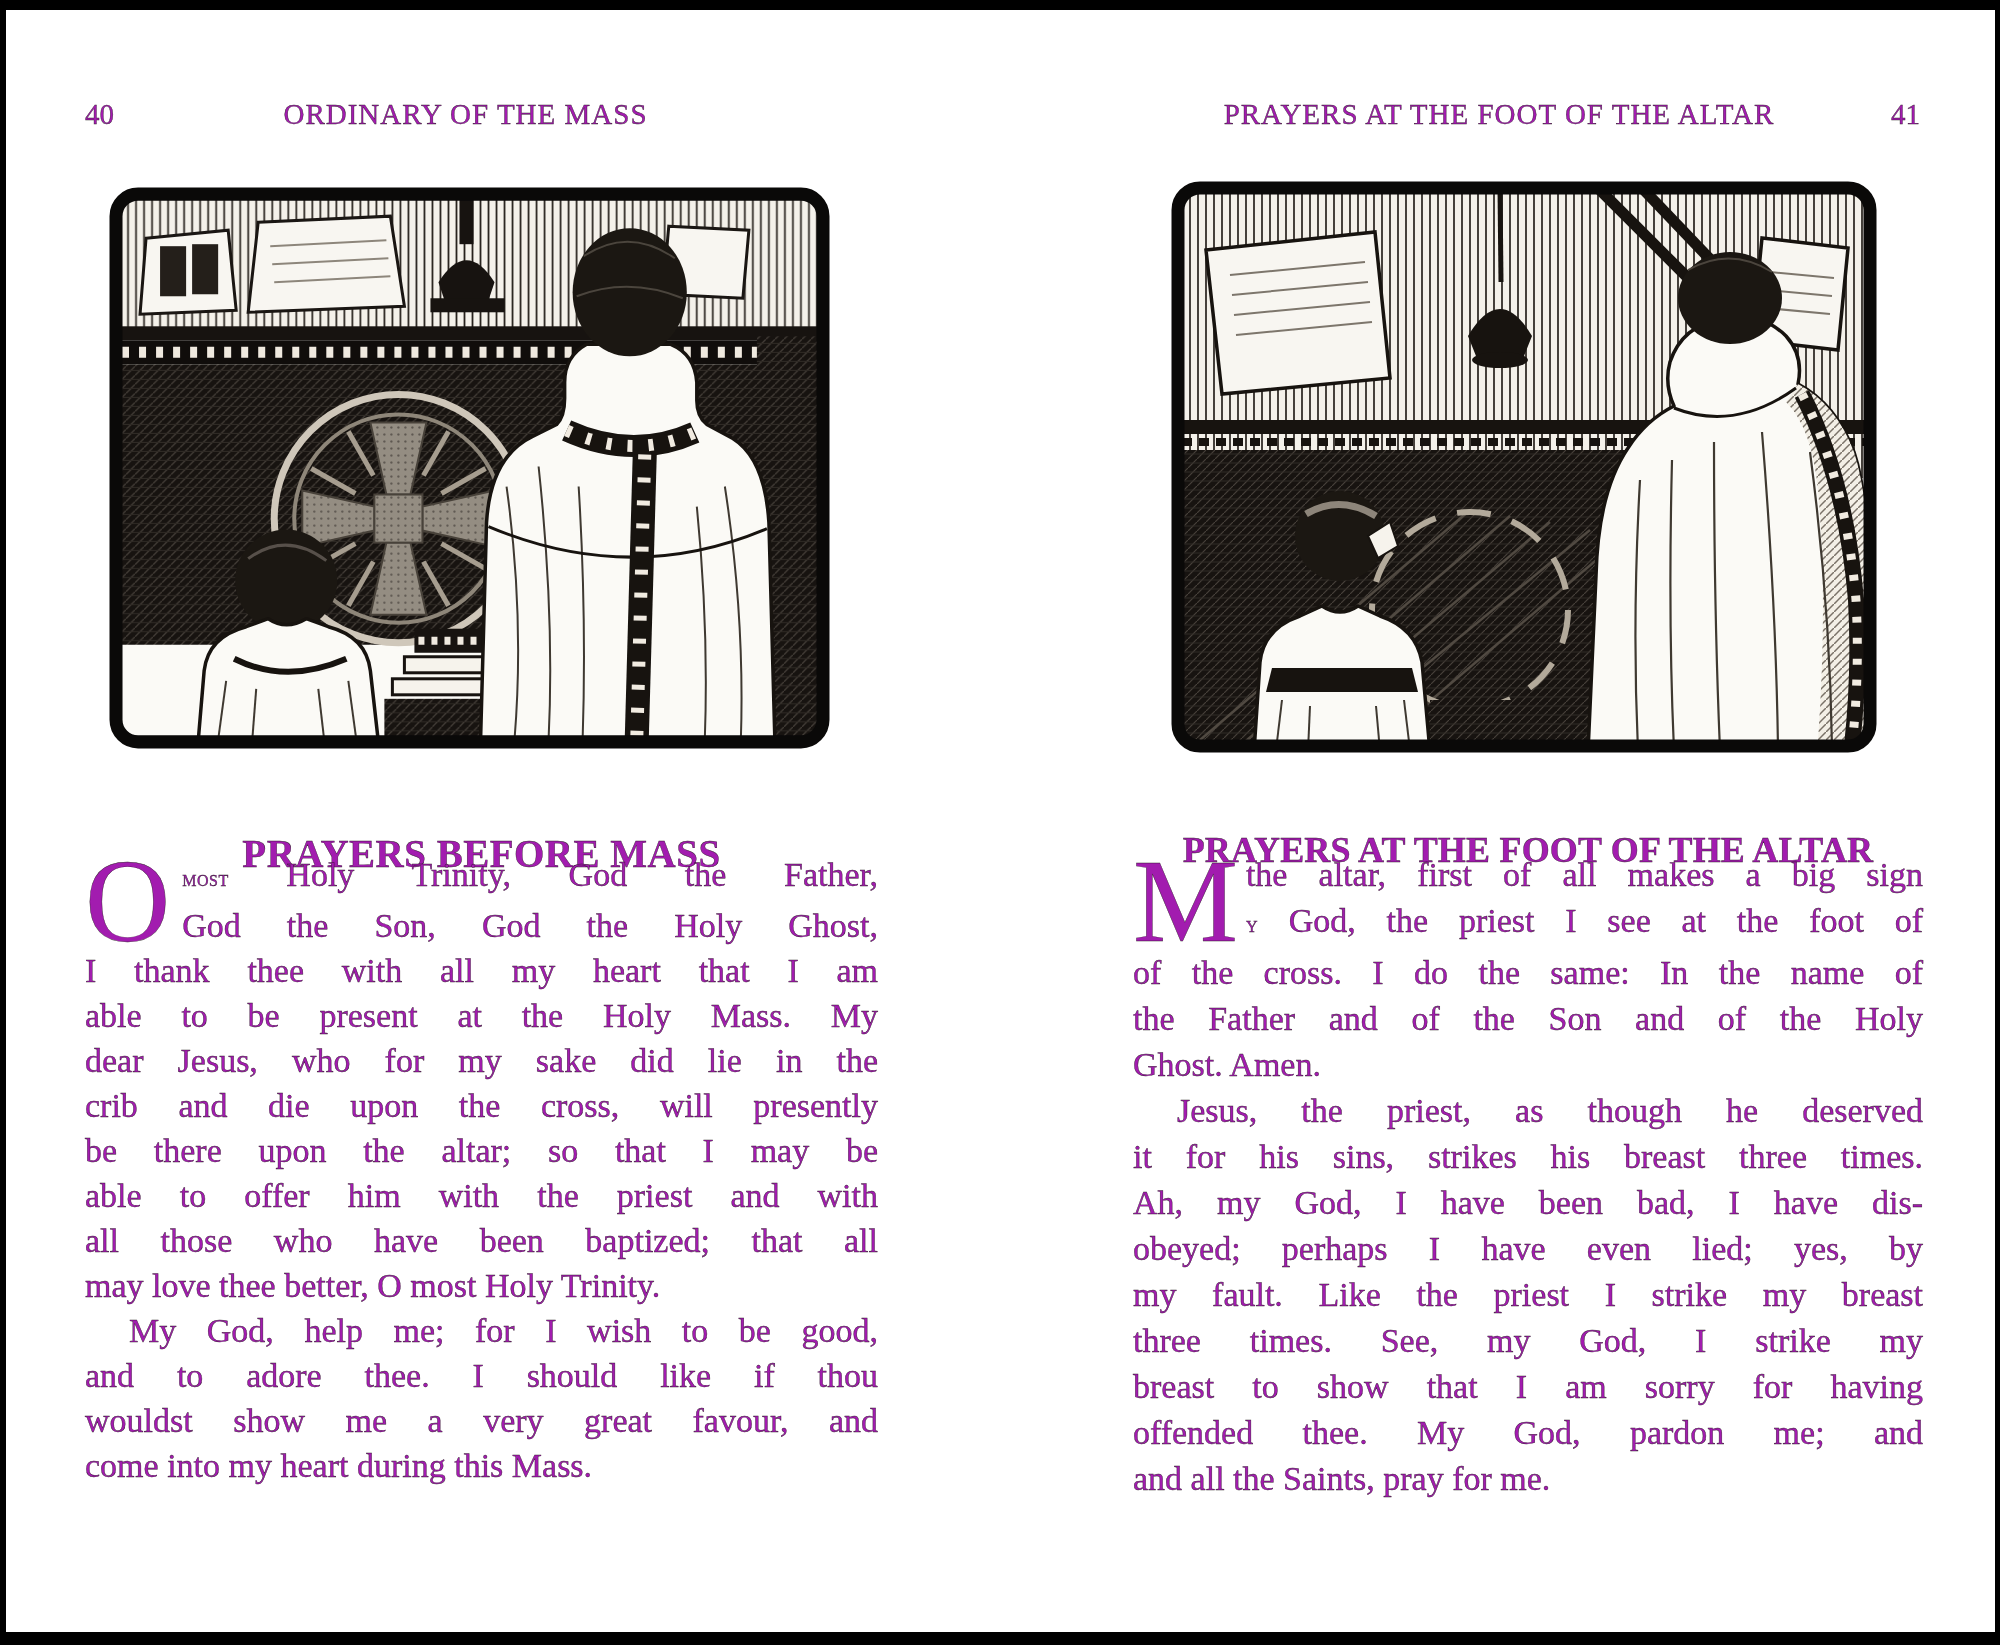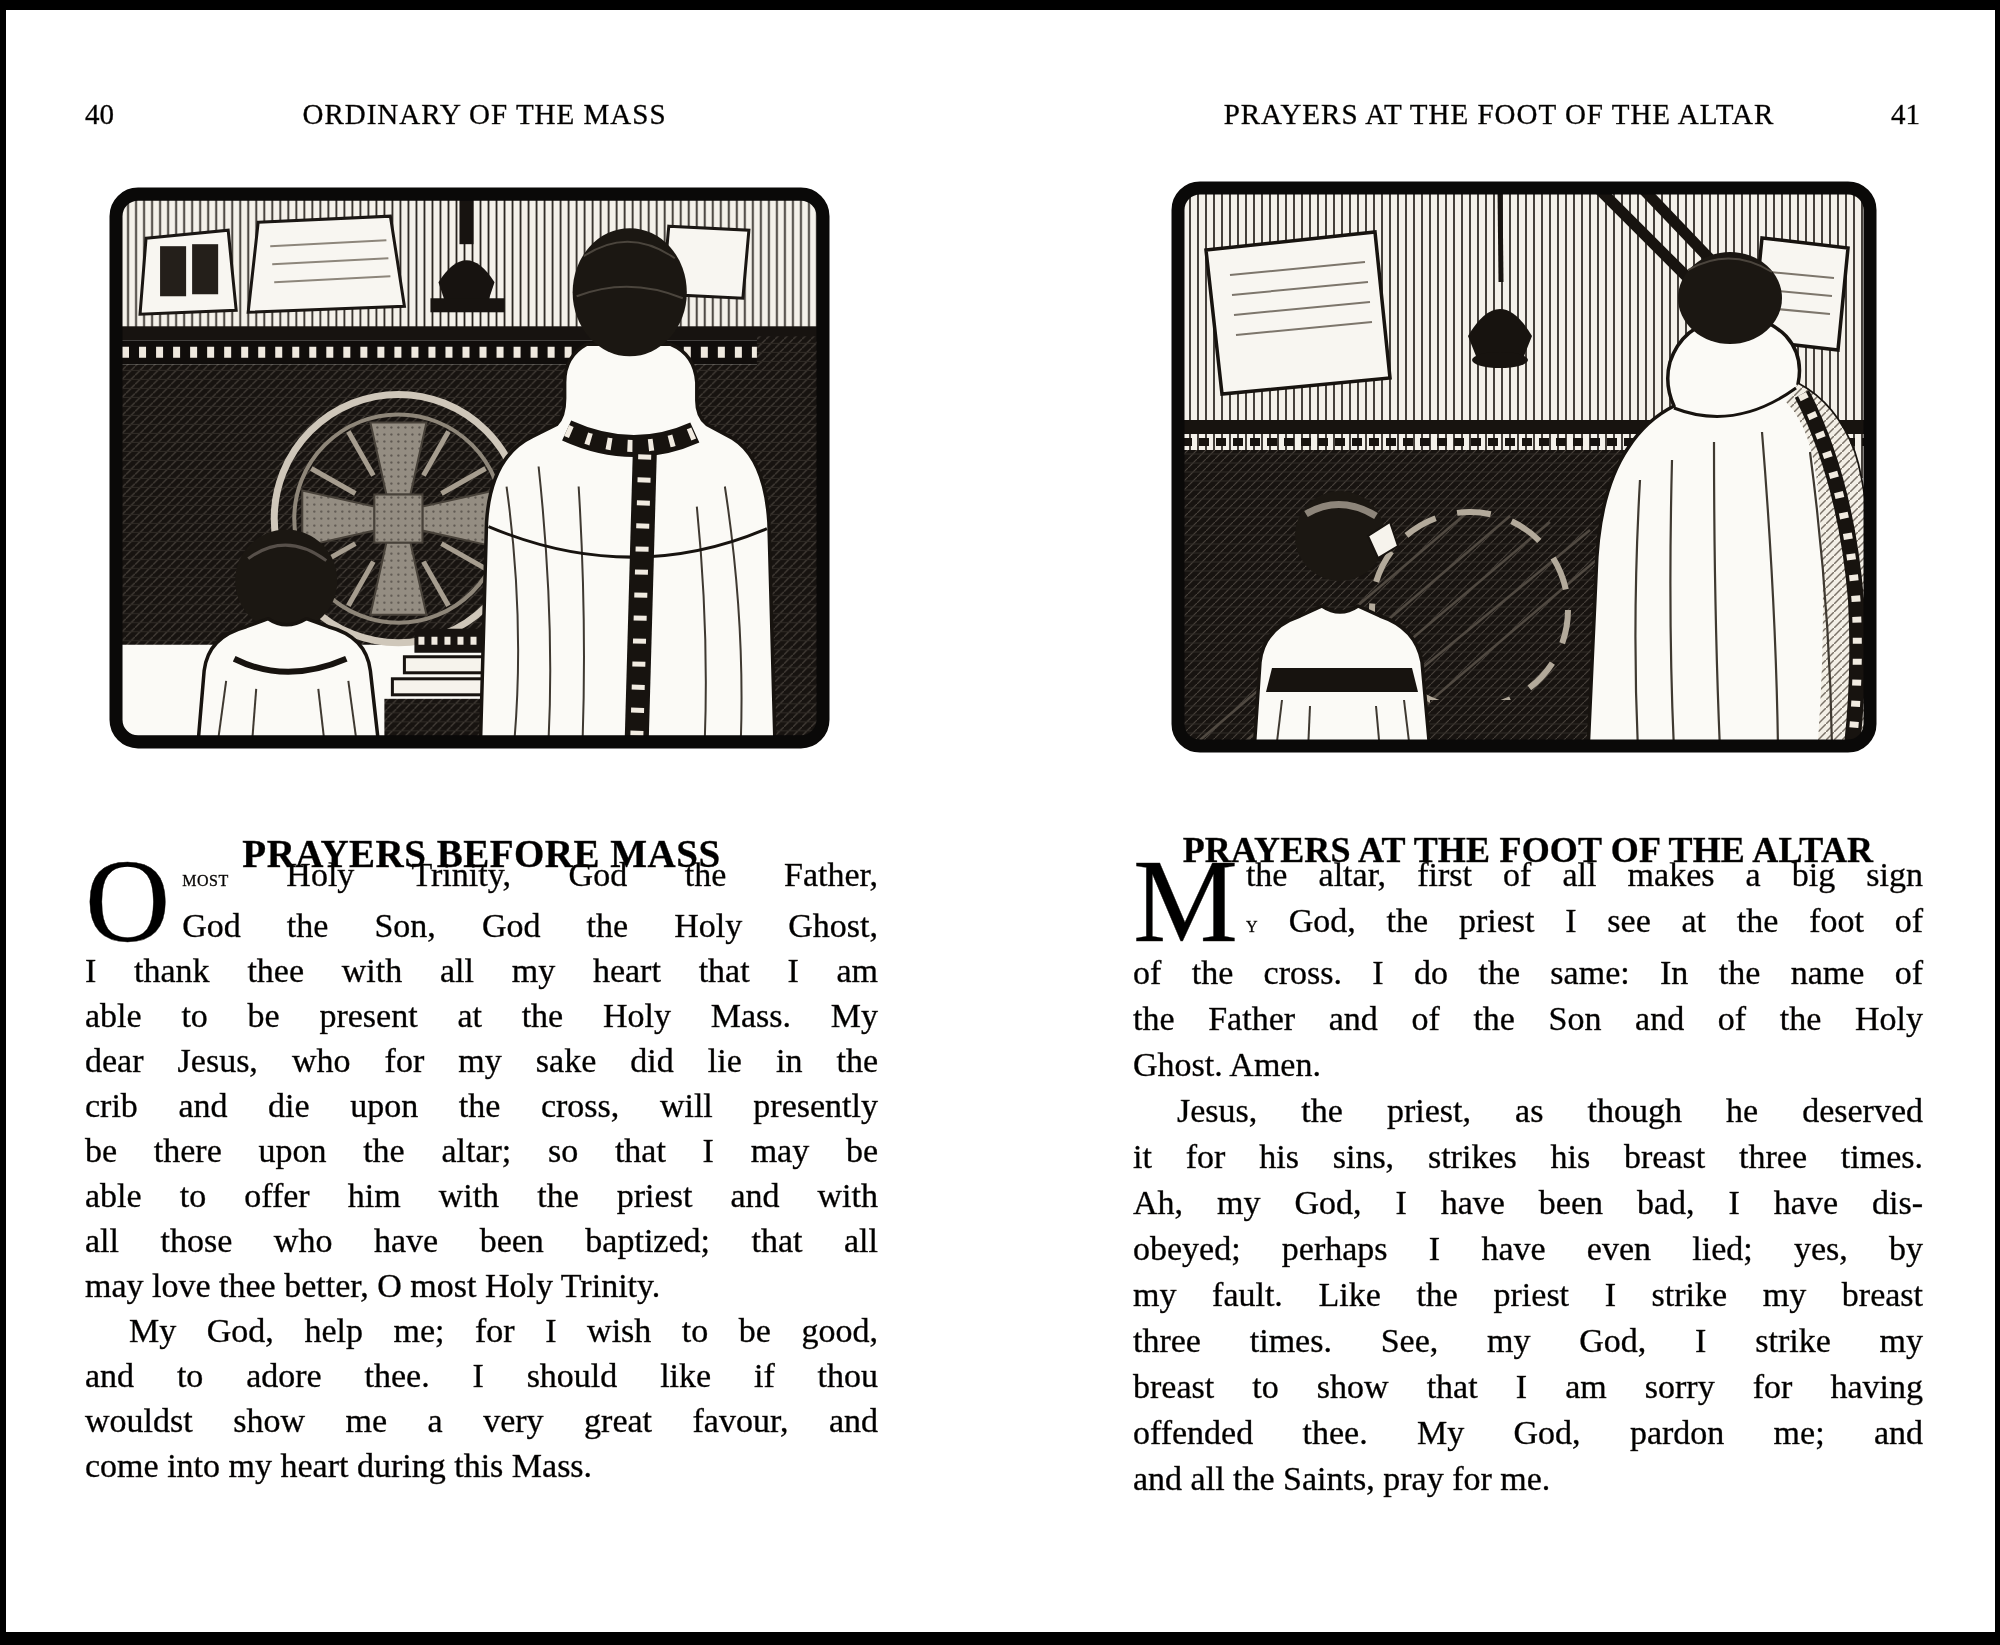--- a/index.html
+++ b/index.html
@@ -1,31 +1,31 @@
 <!DOCTYPE html>
 <html><head>
 <meta charset="utf-8">
 <style>
   html,body{margin:0;padding:0;background:#ffffff;}
   .sheet{position:relative;width:2000px;height:1645px;background:#ffffff;overflow:hidden;
-         font-family:"Liberation Serif","DejaVu Serif",serif;color:#000000;}
+         font-family:"Liberation Serif","DejaVu Serif",serif;color:#a21caf;}
   .edge{position:absolute;background:#000;}
   .edge-top{left:0;top:0;width:2000px;height:10px;}
   .edge-bottom{left:0;top:1632px;width:2000px;height:13px;}
   .edge-left{left:0;top:0;width:6px;height:1645px;}
   .edge-right{left:1995px;top:0;width:5px;height:1645px;}
 
   .pagenum,.runhead,.heading,.bodytext{-webkit-text-stroke:0.4px rgba(23,19,15,.85);}
 
   .pagenum{position:absolute;top:97px;font-size:29px;line-height:34px;}
   .pagenum-left{left:85px;width:120px;text-align:left;}
   .pagenum-right{left:1133px;width:787px;text-align:right;}
 
   .runhead{position:absolute;top:97px;font-size:29px;line-height:34px;letter-spacing:1px;text-align:center;}
-  .runhead-left{left:88px;width:793px;}
+  .runhead-left{left:69px;width:793px;}
   .runhead-right{left:1133px;width:732px;}
 
   .engraving{position:absolute;}
   .engraving-left{left:108px;top:186px;width:723px;height:564px;}
   .engraving-right{left:1170px;top:180px;width:708px;height:574px;}
 
   .heading{position:absolute;text-align:center;white-space:nowrap;}
   .heading-left{left:85px;width:793px;top:799px;font-size:39px;letter-spacing:0.5px;font-family:Liberation Serif, serif;}
   .heading-right{left:1133px;width:790px;top:799px;font-size:36px;letter-spacing:0.2px;}
 

